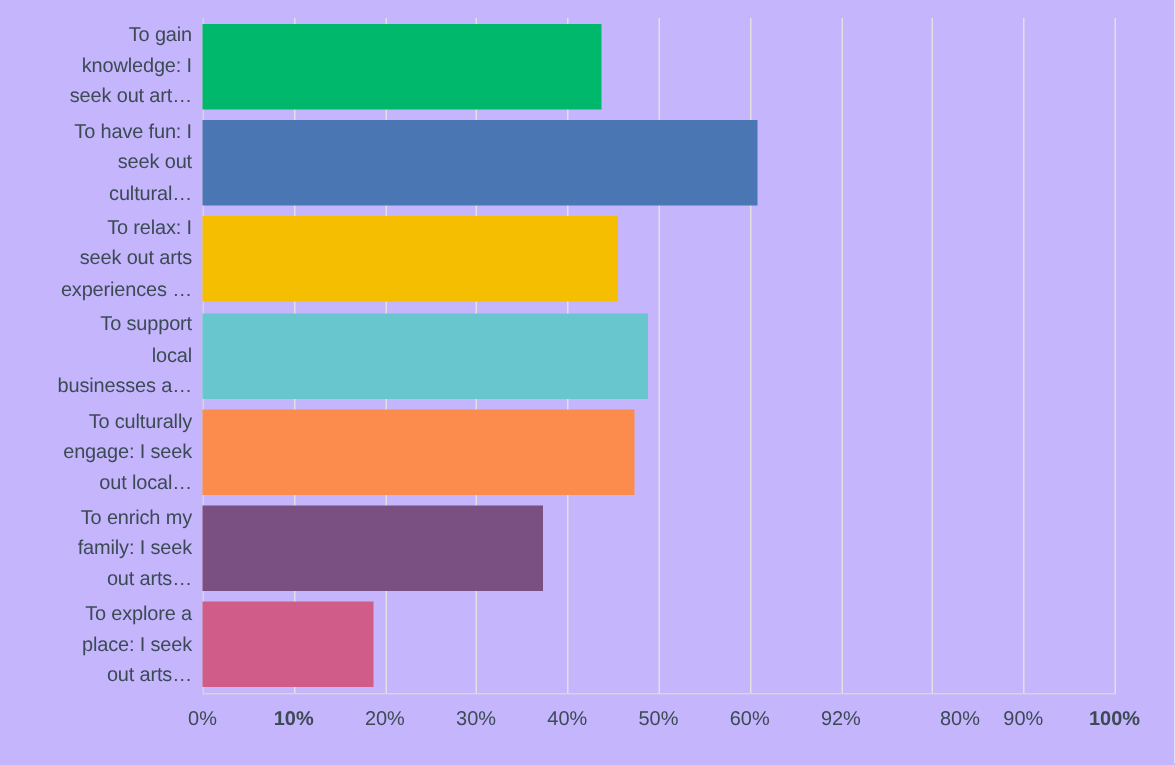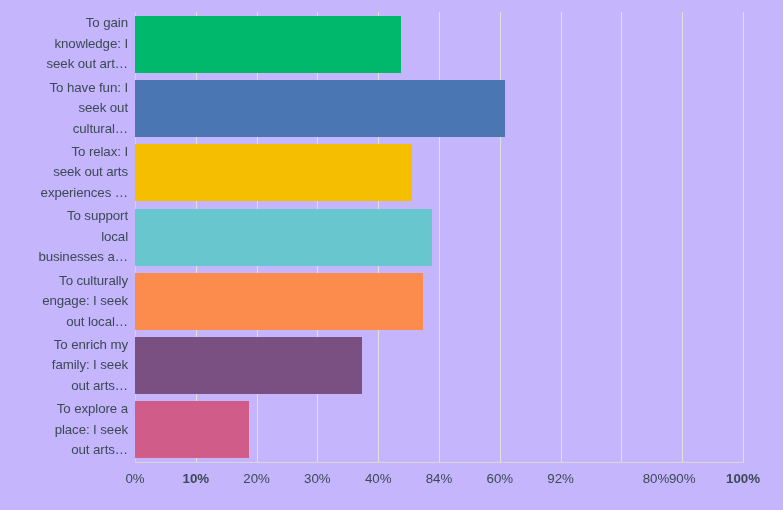--- a/index.html
+++ b/index.html
@@ -168,21 +168,21 @@
 place: I seek
 out arts…</div>
     </div>
 
   <div id="x-ticks">
       <div class="x-tick" style="left: 135px;">0%</div>
       <div class="x-tick" style="left: 195.8px; font-weight: bold;">10%</div>
       <div class="x-tick" style="left: 256.6px;">20%</div>
       <div class="x-tick" style="left: 317.4px;">30%</div>
       <div class="x-tick" style="left: 378.2px;">40%</div>
-      <div class="x-tick" style="left: 439px;">84%</div>
+      <div class="x-tick" style="left: 439px;">50%</div>
       <div class="x-tick" style="left: 499.8px;">60%</div>
       <div class="x-tick" style="left: 560.6px;">92%</div>
-      <div class="x-tick" style="left: 656px;">80%</div>
+      <div class="x-tick" style="left: 640px;">80%</div>
       <div class="x-tick" style="left: 682.2px;">90%</div>
       <div class="x-tick" style="left: 743px; font-weight: bold;">100%</div>
     </div>
 
 </div>
 
 </body></html>

